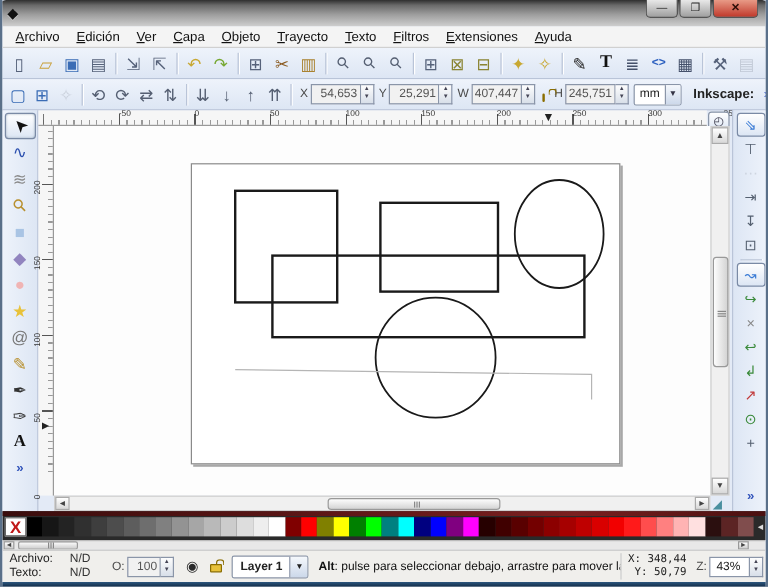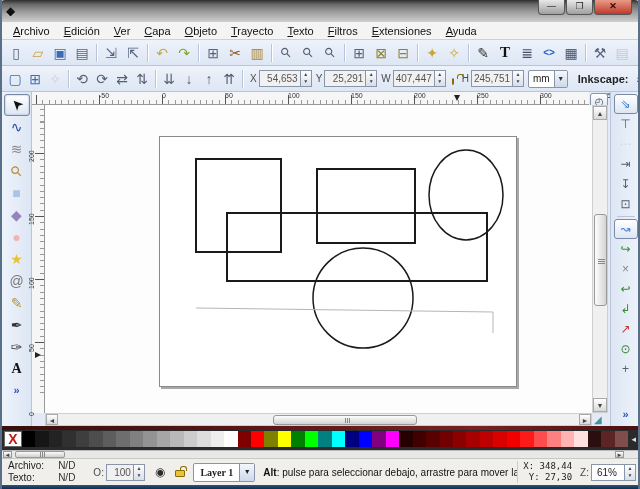--- a/index.html
+++ b/index.html
@@ -138,21 +138,21 @@
     display:flex; align-items:center; justify-content:center; }
   
   .statusbar { position:absolute; left:0; top:458px; width:636px; height:27px; background:#f0efec;
     border-top:1px solid #c8c8c8; display:flex; align-items:center; font-size:10px; color:#222; padding:0 2px; }
   .fs-block { display:grid; grid-template-columns:auto auto; column-gap:14px; row-gap:0; padding:0 4px; line-height:12px; }
   .fs-block .lab { color:#222; } .fs-block .val { color:#333; }
   .o-field { display:inline-flex; align-items:center; margin-left:14px; }
   .o-field .fbox { width:28px; }
   .eyeico { font-size:12px; color:#2a2a2a; margin:0 4px 0 10px; }
   .layer-sel { display:inline-flex; align-items:center; height:19px; border:1px solid #8a95a8;
-    background:#fff; border-radius:2px; margin-left:4px;font-family:Liberation Serif, serif; }
+    background:#fff; border-radius:2px; margin-left:4px; }
   .layer-sel .lval { font-size:10px; font-weight:bold; padding:0 6px; white-space:nowrap; }
   .layer-sel .darr { width:15px; height:17px; background:linear-gradient(#f5f8fc,#ccd8ea);
     border-left:1px solid #8a95a8; font-size:7px; text-align:center; line-height:17px; }
   .statusmsg { flex:1; margin-left:8px; white-space:nowrap; overflow:hidden; color:#111; }
   .coords { font-family:"DejaVu Sans Mono",monospace; font-size:9px; line-height:11px;
     text-align:right; margin-right:4px; white-space:nowrap; border-left:1px solid #ccc; padding-left:5px; }
   .z-field { display:inline-flex; align-items:center; }
   .z-field .fbox { width:34px; text-align:center; color:#222; background:#fff; }
   .bottomband { position:absolute; left:-2px; bottom:0; width:640px; height:4px;
     background:linear-gradient(#2c567e,#122c48); }
@@ -579,25 +579,25 @@
     <span class="lockico" style="margin-top:2px"></span>
     <span class="layer-sel">
       <span class="lval">Layer 1</span>
       <span class="darr">▼</span>
     </span>
     <span class="statusmsg"><b>Alt</b><span>: pulse para seleccionar debajo, arrastre para mover la selecci</span></span>
     <span class="coords">
       <span>X:</span>
       <span>348,44</span><br>
       <span>Y:</span>
-      <span>27,30</span>
+      <span>50,79</span>
     </span>
     <span class="z-field fld">
       <span class="flbl">Z:</span>
-      <span class="fbox">61%</span>
+      <span class="fbox">43%</span>
       <span class="spin">
           <i>▲</i>
           <i>▼</i>
         </span>
     </span>
   </div>
 
   <div class="bottomband"></div>
 </div>
 

